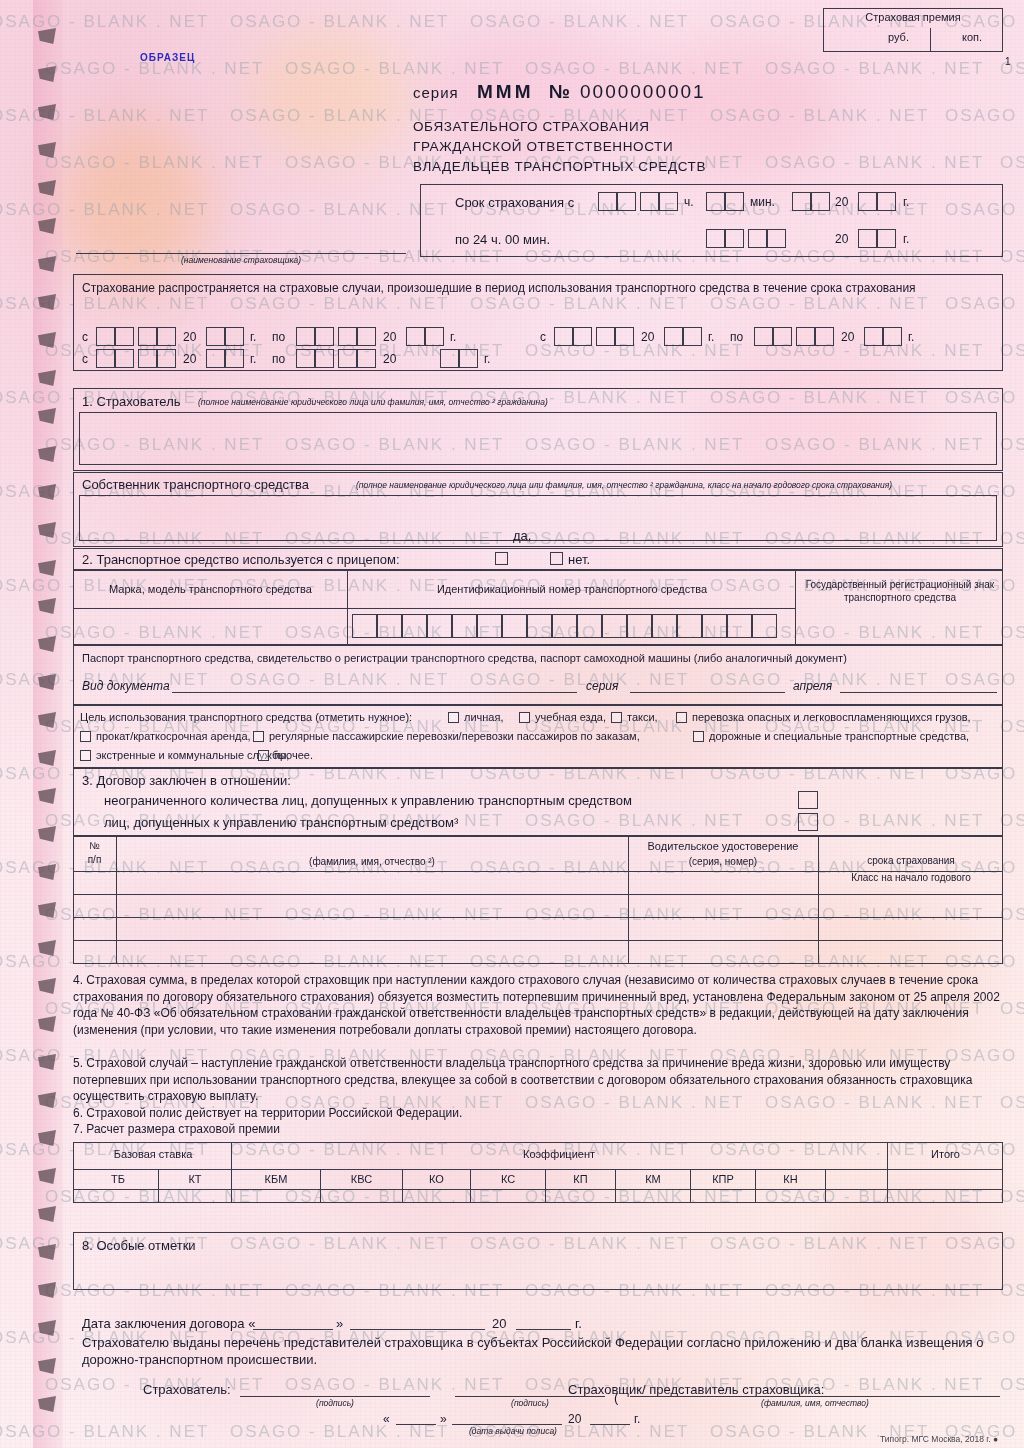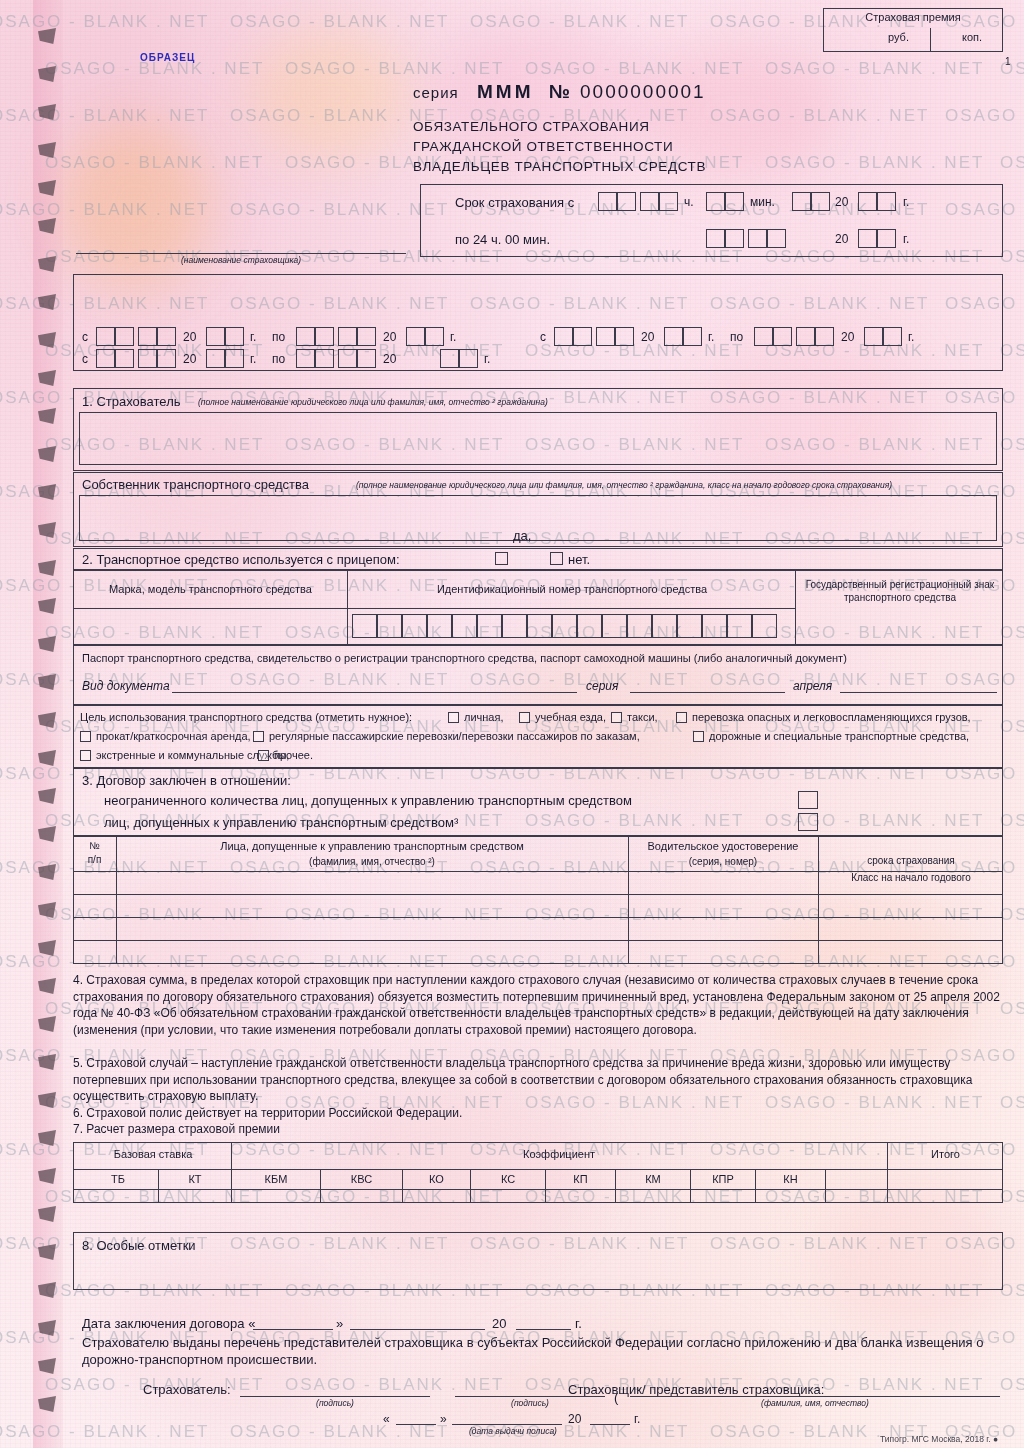--- a/index.html
+++ b/index.html
@@ -293,20 +293,21 @@
   <div class="cell" style="left:706px;top:229px;"></div>
     <div class="cell" style="left:725px;top:229px;"></div>
   <div class="cell" style="left:748px;top:229px;"></div>
     <div class="cell" style="left:767px;top:229px;"></div>
   <div class="t s12" style="left:835px;top:232px;">20</div>
   <div class="cell" style="left:858px;top:229px;"></div>
     <div class="cell" style="left:877px;top:229px;"></div>
   <div class="t s12" style="left:903px;top:232px;">г.</div>
 
   <div class="bx" style="left:73px;top:274px;width:930px;height:97px;"></div>
+  <div class="t s12" style="left:82px;top:281px;width:915px;white-space:normal;line-height:15px;">Страхование распространяется на страховые случаи, произошедшие в период использования транспортного средства в течение срока страхования</div>
 
   <div class="t s12" style="left:82px;top:330px;">с</div>
   <div class="cell" style="left:96px;top:327px;"></div>
     <div class="cell" style="left:115px;top:327px;"></div>
   <div class="cell" style="left:138px;top:327px;"></div>
     <div class="cell" style="left:157px;top:327px;"></div>
   <div class="t s12" style="left:183px;top:330px;">20</div>
   <div class="cell" style="left:206px;top:327px;"></div>
     <div class="cell" style="left:225px;top:327px;"></div>
   <div class="t s12" style="left:250px;top:330px;">г.</div>
@@ -443,21 +444,20 @@
   <div class="bx" style="left:73px;top:836px;width:930px;height:128px;"></div>
   <div class="bxn" style="left:73px;top:871px;width:930px;height:1px;background:#3a3a4a;"></div>
   <div class="bxn" style="left:73px;top:894px;width:930px;height:1px;background:#3a3a4a;"></div>
   <div class="bxn" style="left:73px;top:917px;width:930px;height:1px;background:#3a3a4a;"></div>
   <div class="bxn" style="left:73px;top:940px;width:930px;height:1px;background:#3a3a4a;"></div>
   <div class="bxn" style="left:116px;top:836px;width:1px;height:128px;background:#3a3a4a;"></div>
   <div class="bxn" style="left:628px;top:836px;width:1px;height:128px;background:#3a3a4a;"></div>
   <div class="bxn" style="left:818px;top:836px;width:1px;height:128px;background:#3a3a4a;"></div>
   <div class="t s10 ctr" style="left:73px;top:840px;width:43px;">№</div>
   <div class="t s10 ctr" style="left:73px;top:854px;width:43px;">п/п</div>
-  <div class="t s11 ctr" style="left:118px;top:840px;width:508px;">Лица, допущенные к управлению транспортным средством</div>
   <div class="t s10 ctr" style="left:118px;top:856px;width:508px;">(фамилия, имя, отчество ²)</div>
   <div class="t s11 ctr" style="left:630px;top:840px;width:186px;">Водительское удостоверение</div>
   <div class="t s10 ctr" style="left:630px;top:856px;width:186px;">(серия, номер)</div>
   <div class="t s10 ctr" style="left:820px;top:872px;width:182px;">Класс на начало годового</div>
   <div class="t s10 ctr" style="left:820px;top:855px;width:182px;">срока страхования</div>
 
   <div class="t s12" style="left:73px;top:972px;width:933px;white-space:normal;line-height:16.5px;letter-spacing:0px;">4. Страховая сумма, в пределах которой страховщик при наступлении каждого страхового случая (независимо от количества страховых случаев в течение срока страхования по договору обязательного страхования) обязуется возместить потерпевшим причиненный вред, установлена Федеральным законом от 25 апреля 2002 года № 40-ФЗ «Об обязательном страховании гражданской ответственности владельцев транспортных средств» в редакции, действующей на дату заключения (изменения (при условии, что такие изменения потребовали доплаты страховой премии) настоящего договора.</div>
   <div class="t s12" style="left:73px;top:1055px;width:933px;white-space:normal;line-height:16.5px;">5. Страховой случай – наступление гражданской ответственности владельца транспортного средства за причинение вреда жизни, здоровью или имуществу потерпевших при использовании транспортного средства, влекущее за собой в соответствии с договором обязательного страхования обязанность страховщика осуществить страховую выплату.</div>
   <div class="t s12" style="left:73px;top:1105px;width:933px;white-space:normal;line-height:16.5px;">6. Страховой полис действует на территории Российской Федерации.</div>
   <div class="t s12" style="left:73px;top:1122px;">7. Расчет размера страховой премии</div>

